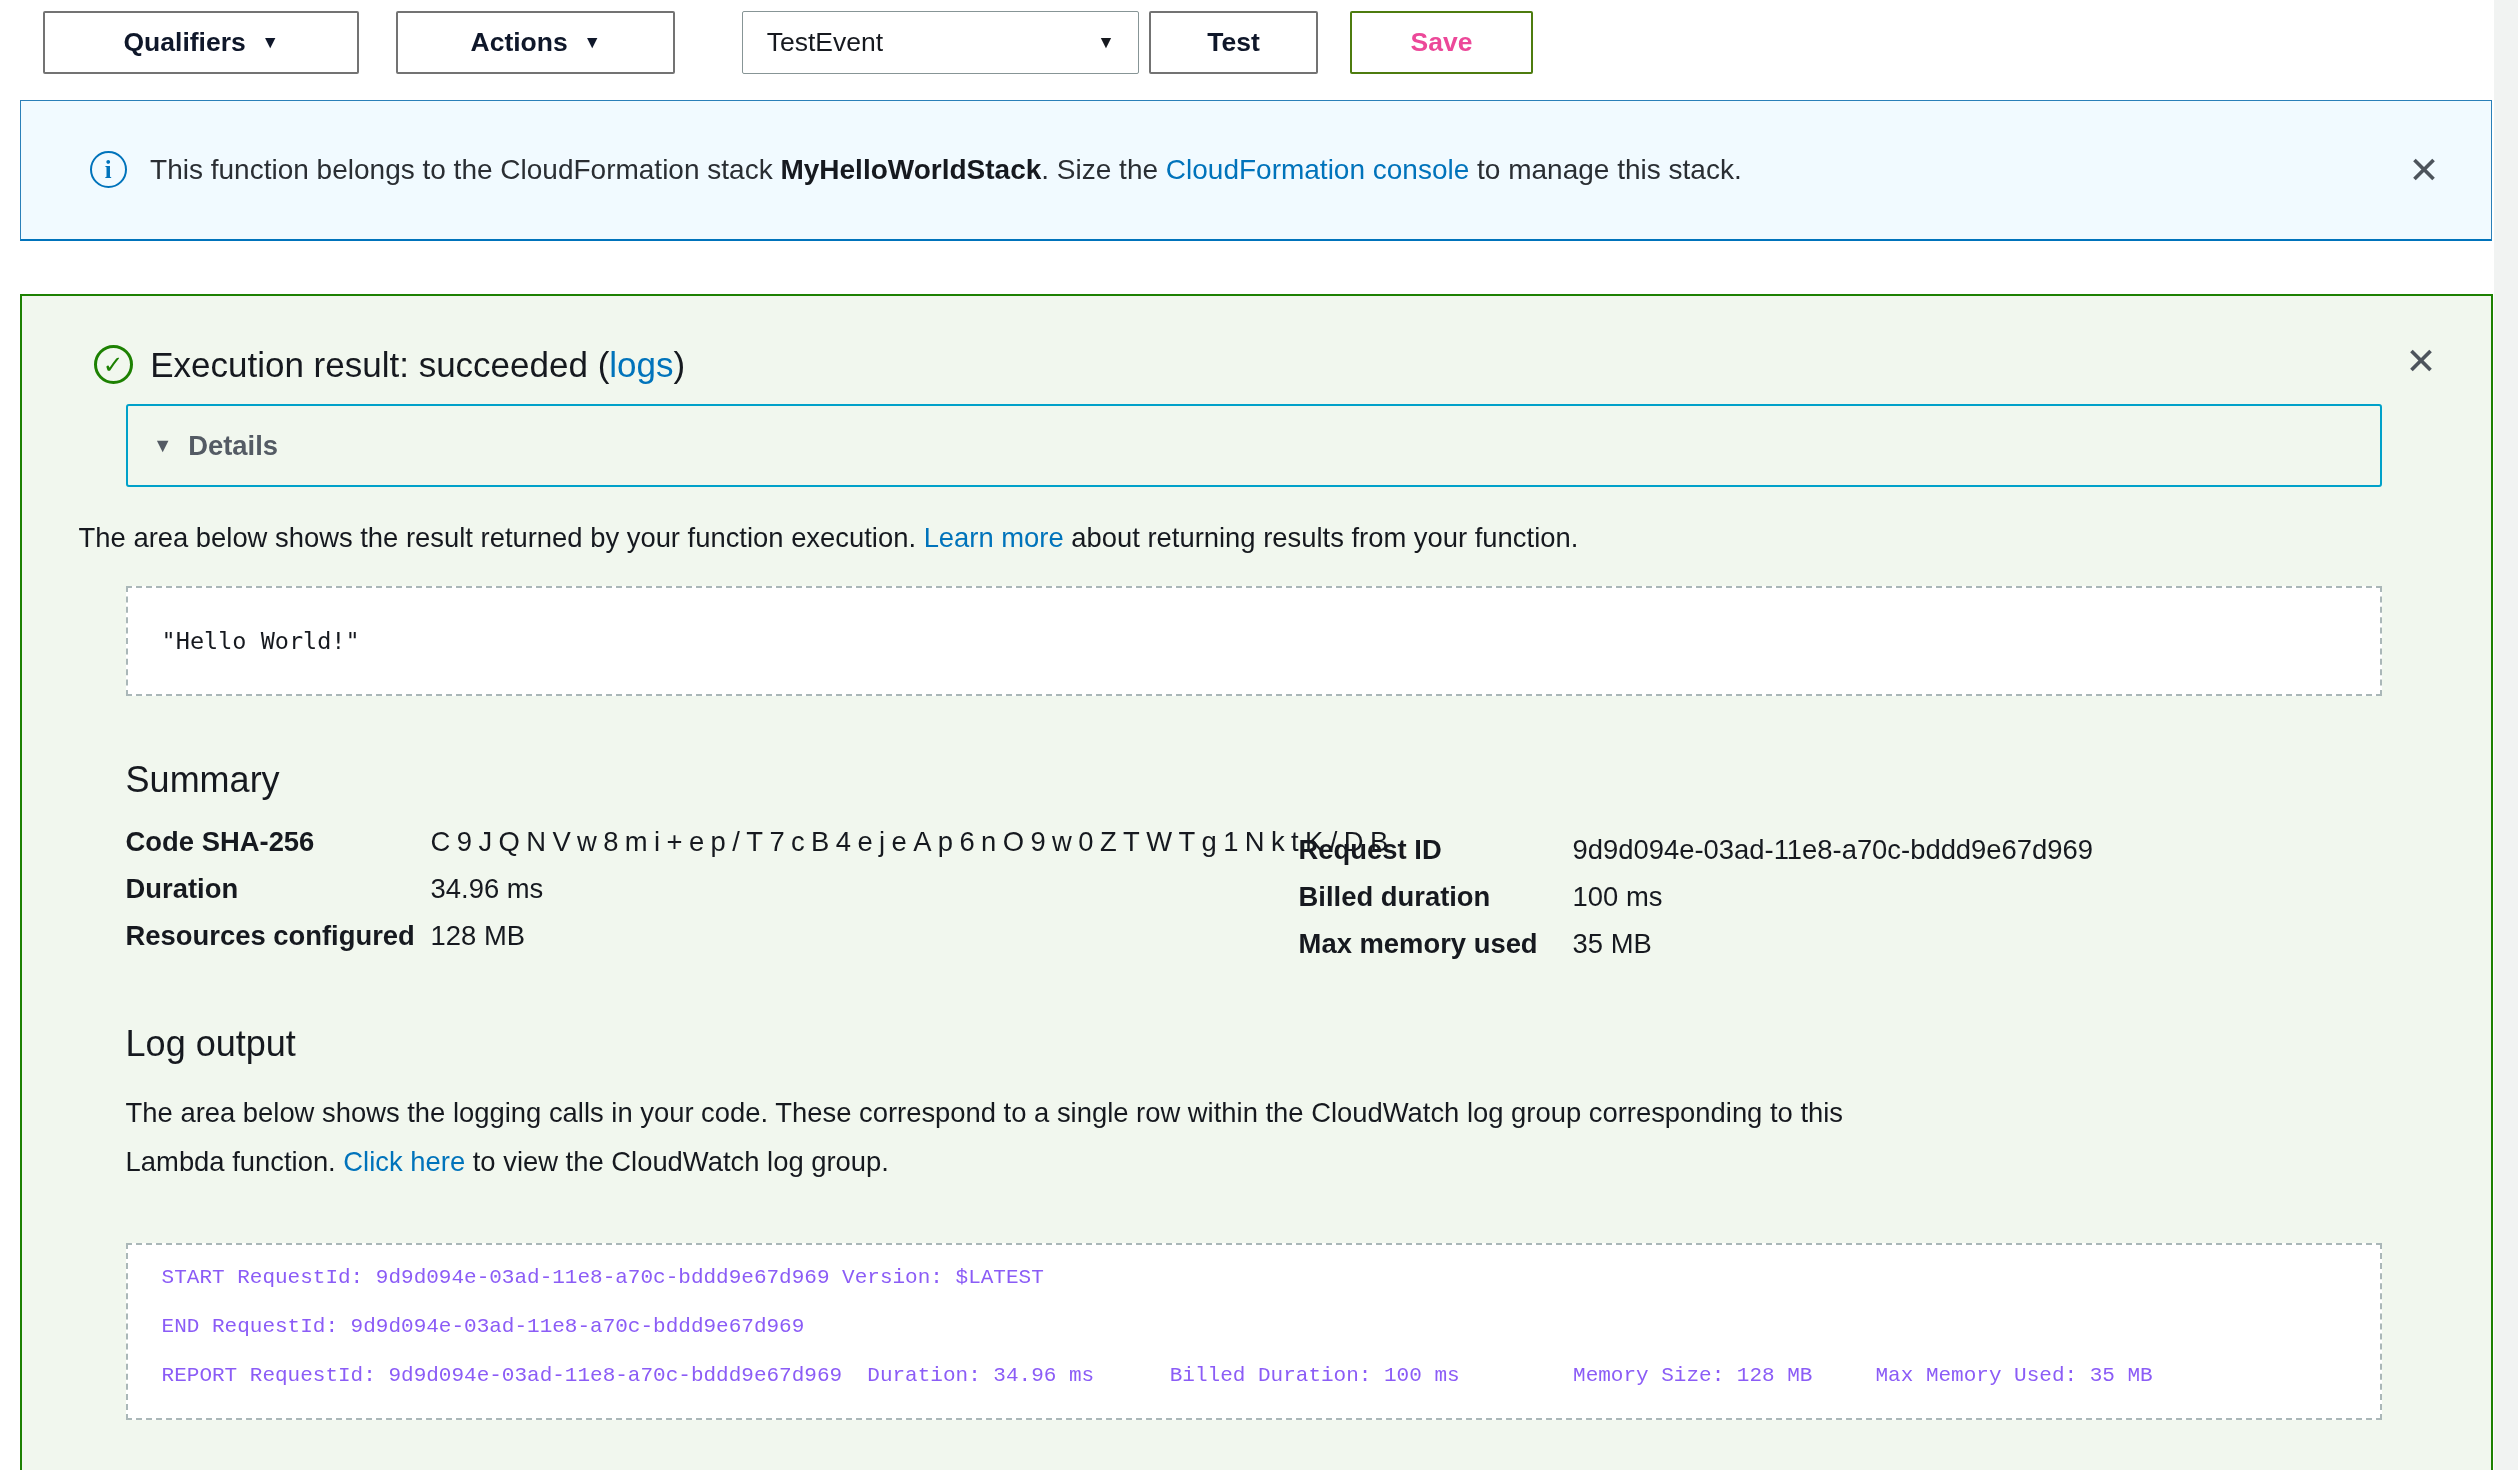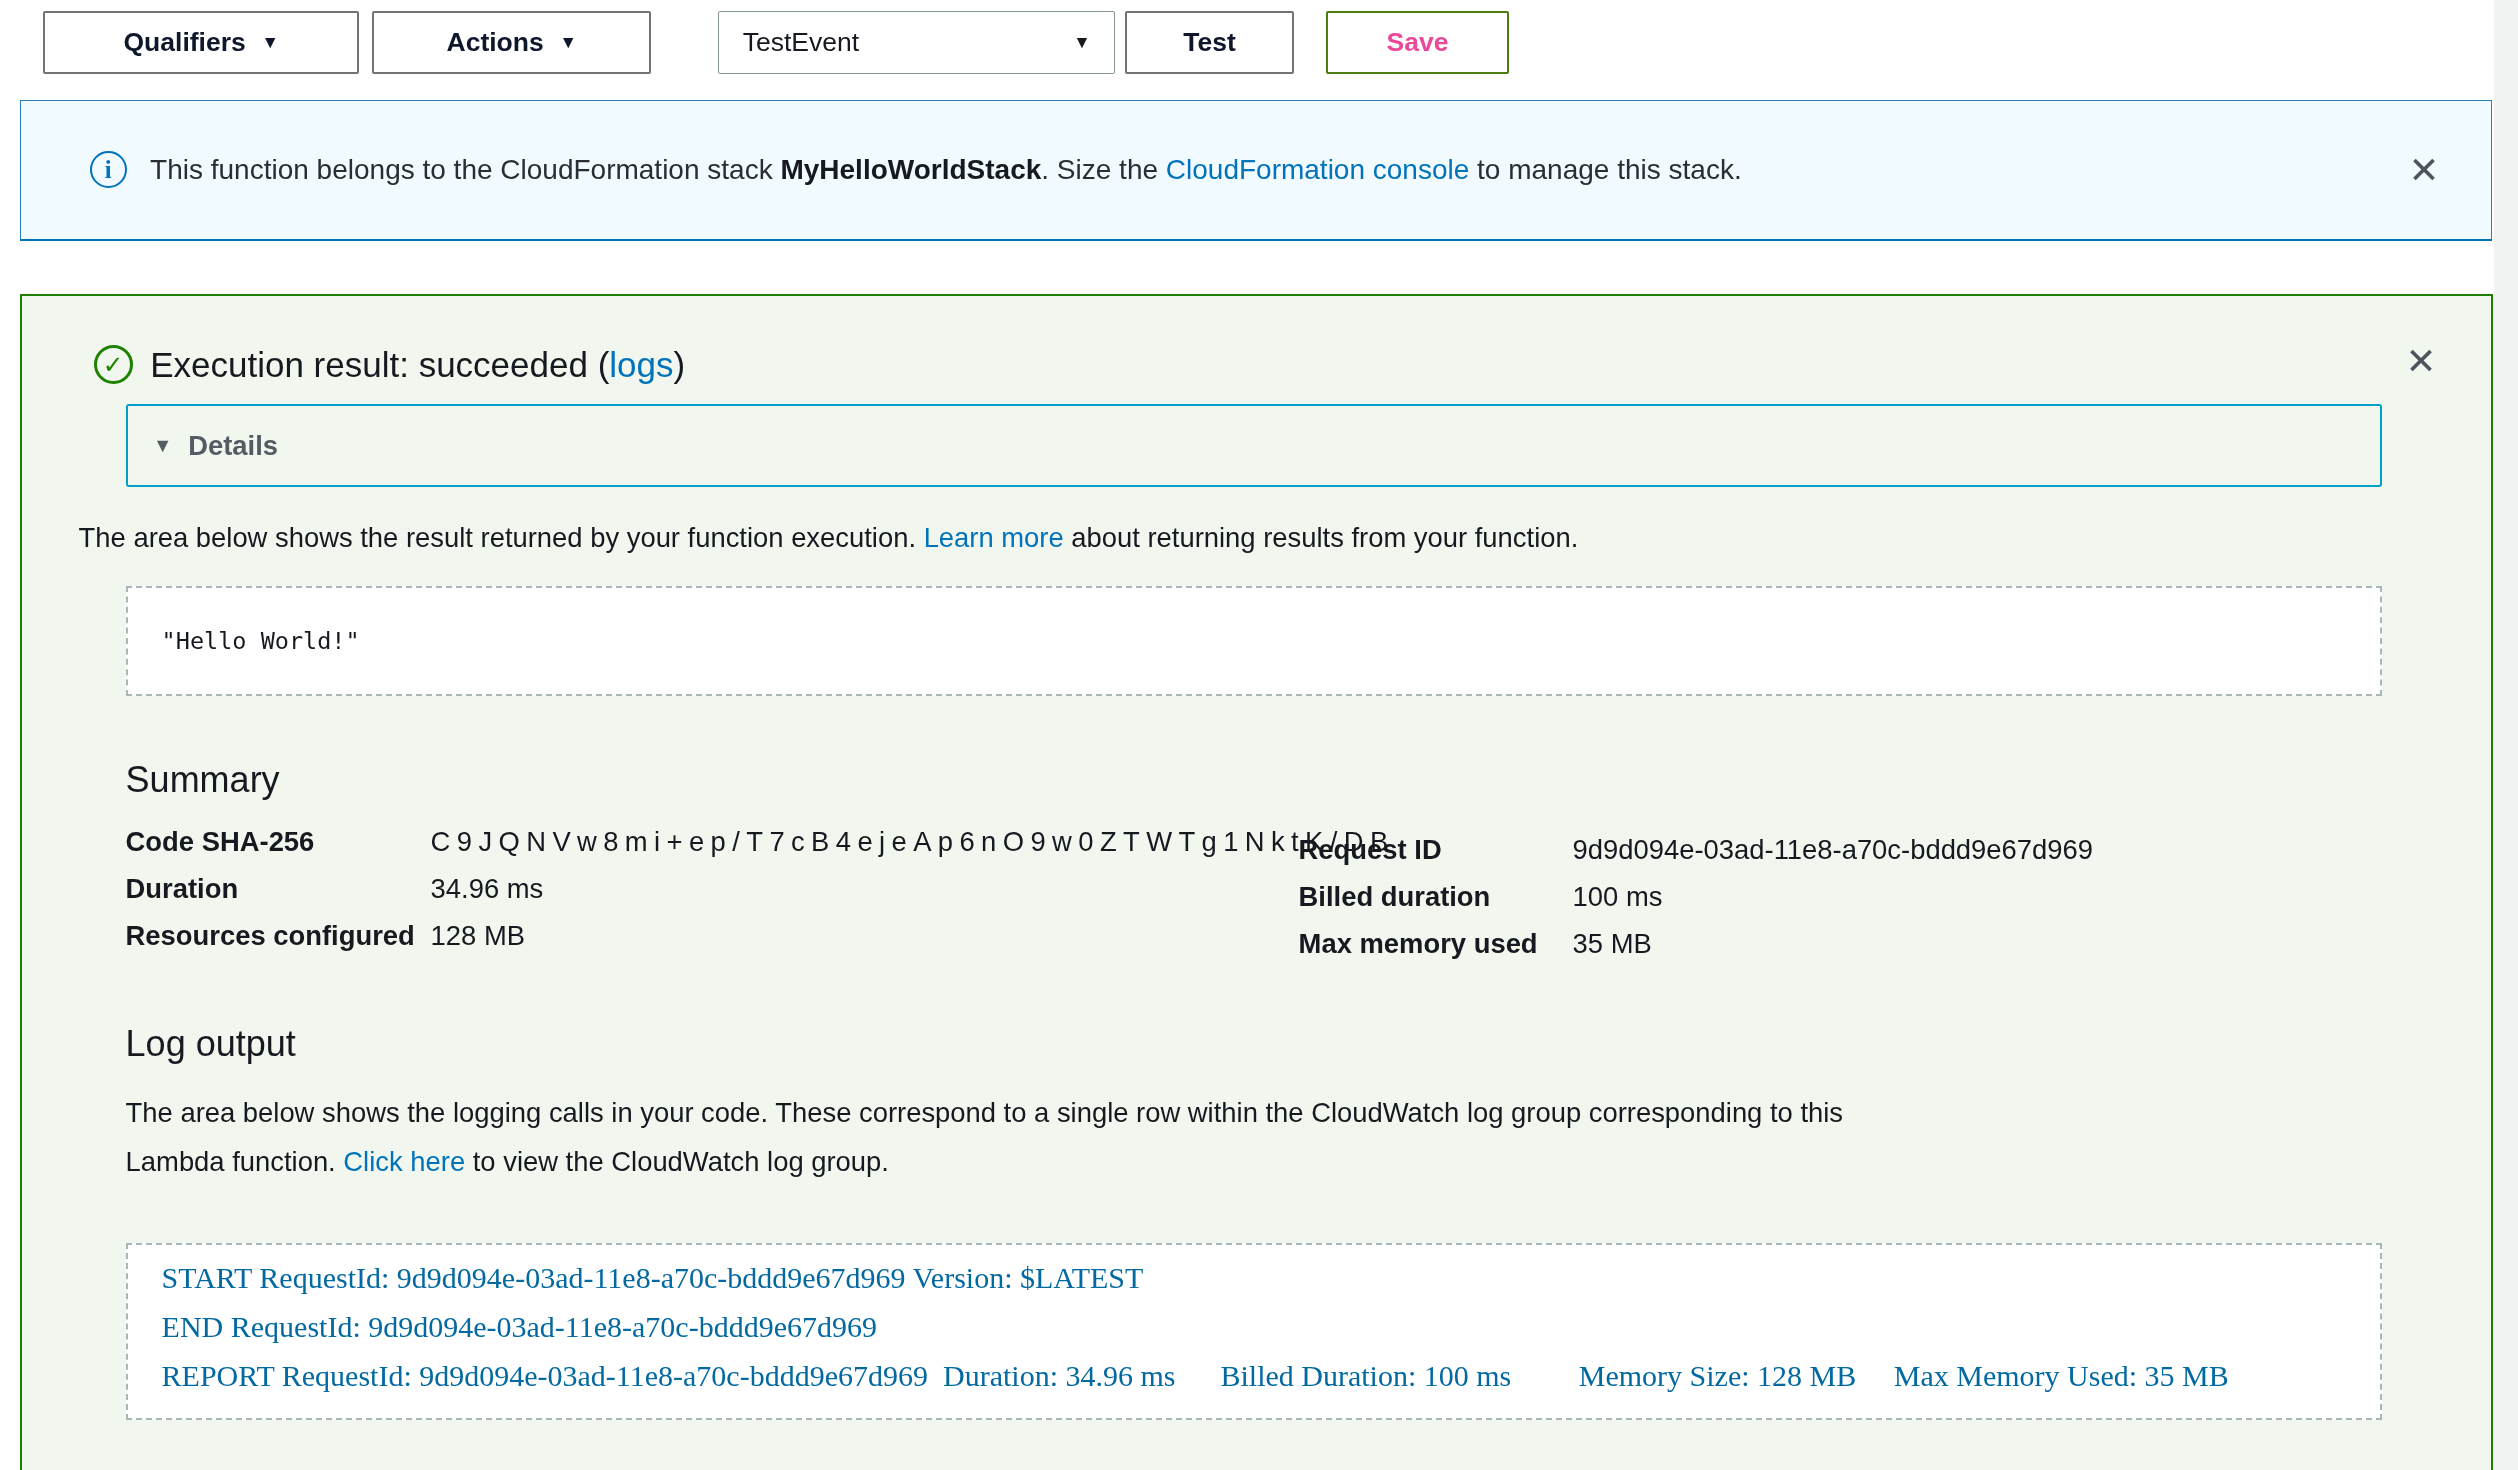--- a/index.html
+++ b/index.html
@@ -25,21 +25,21 @@
   .btn-dark{border:2px solid #737373;color:#0f172a;}
   .btn-disabled{border:2px solid #4d7c0f;color:#ec4899;}
   .caret{font-size:17.6px;line-height:1;transform:translateY(1px);}
   .select{
     box-sizing:border-box;height:63px;width:397px;border:1px solid #879596;border-radius:2px;
     background:#fff;display:flex;align-items:center;font-size:26.5px;font-weight:400;color:#16191f;
     padding:0 23.5px;cursor:pointer;
   }
   .select .caret{margin-left:auto;color:#16191f;}
   .w-qualifiers{width:316px;margin-left:21.6px;}
-  .w-actions{width:279px;margin-left:13px;align-items:center;}
+  .w-actions{width:279px;margin-left:37px;align-items:center;}
   .sel-event{margin-left:67px;}
   .w-test{width:169px;margin-left:9.8px;}
   .w-save{width:183px;margin-left:32px;}
 
   
   .banner{
     box-sizing:border-box;position:relative;margin:15.7px 0 0 19.6px;width:2472px;height:141px;
     background:#f1faff;border:1px solid #2a7fb8;border-bottom:2.9px solid #0073bb;
     display:flex;align-items:center;padding:0 69px 0 69px;
   }
@@ -102,21 +102,21 @@
   .sval{font-size:27.4px;color:#16191f;white-space:nowrap;}
   .sha{letter-spacing:6.4px;}
 
   .log-para{margin:23.5px 0 0 104px;font-size:27.4px;color:#16191f;line-height:49px;width:2313px;}
 
   .log-box{
     margin-top:57px;
     padding:7.8px 12.7px 17.6px 34px;
   }
   .log-line{
-    font-family:Liberation Serif, serif;font-size:30px;color:#0369a1;
+    font-family:Liberation Mono, monospace;font-size:21px;color:#8b5cf6;
     line-height:49px;white-space:pre-wrap;word-break:normal;
   }
 </style>
 </head>
 <body>
 
 <div class="page">
 
   <div class="topbar">
 

